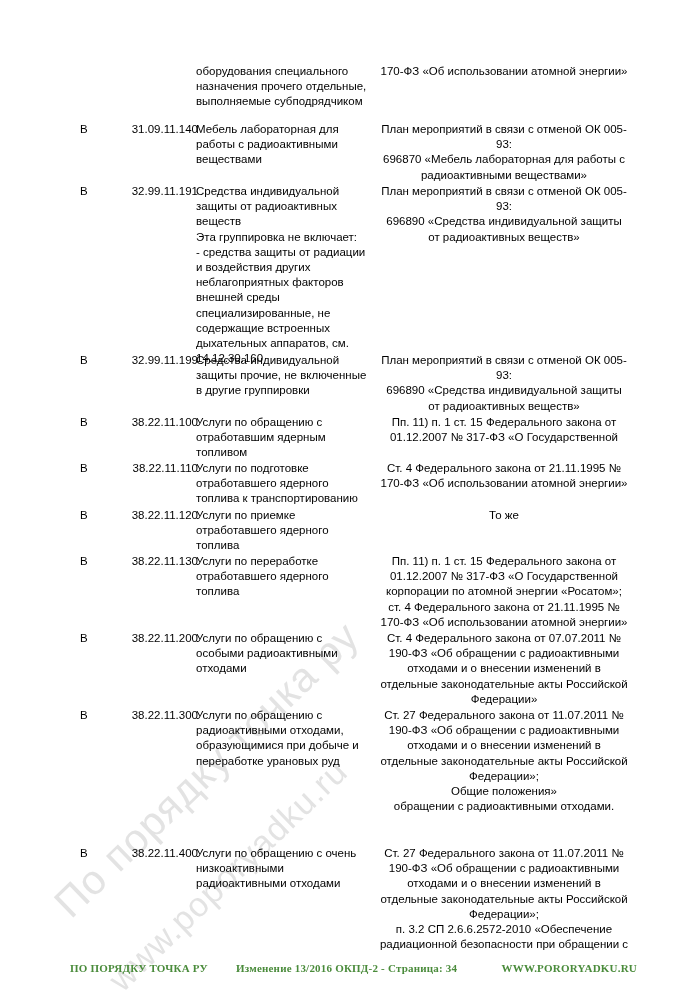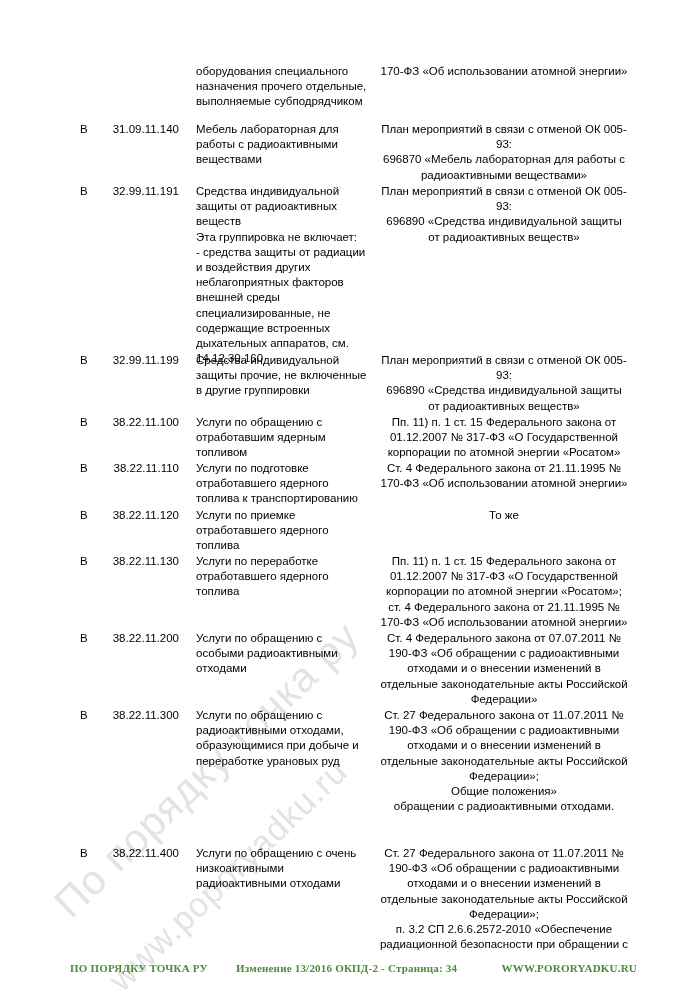--- a/index.html
+++ b/index.html
@@ -66,21 +66,21 @@
   .c-mark {
     position: absolute;
     left: 80px;
     width: 24px;
     font-size: 11.5px;
     line-height: 15.2px;
     text-align: left;
   }
   .c-code {
     position: absolute;
-    left: 95px;
+    left: 114px;
     width: 84px;
     font-size: 11.5px;
     line-height: 15.2px;
     text-align: right;
   }
   .c-name {
     position: absolute;
     left: 196px;
     width: 176px;
     font-size: 11.5px;
@@ -216,21 +216,20 @@
         <div class="c-mark">В</div>
         <div class="c-code">38.22.11.100</div>
         <div class="c-name">
           <p>Услуги по обращению с</p>
           <p>отработавшим ядерным</p>
           <p>топливом</p>
         </div>
         <div class="c-basis">
           <p>Пп. 11) п. 1 ст. 15 Федерального закона от</p>
           <p>01.12.2007 № 317-ФЗ «О Государственной</p>
-          <p>корпорации по атомной энергии «Росатом»</p>
         </div>
       </div>
       <div class="row" style="top: 461px;">
         <div class="c-mark">В</div>
         <div class="c-code">38.22.11.110</div>
         <div class="c-name">
           <p>Услуги по подготовке</p>
           <p>отработавшего ядерного</p>
           <p>топлива к транспортированию</p>
         </div>

